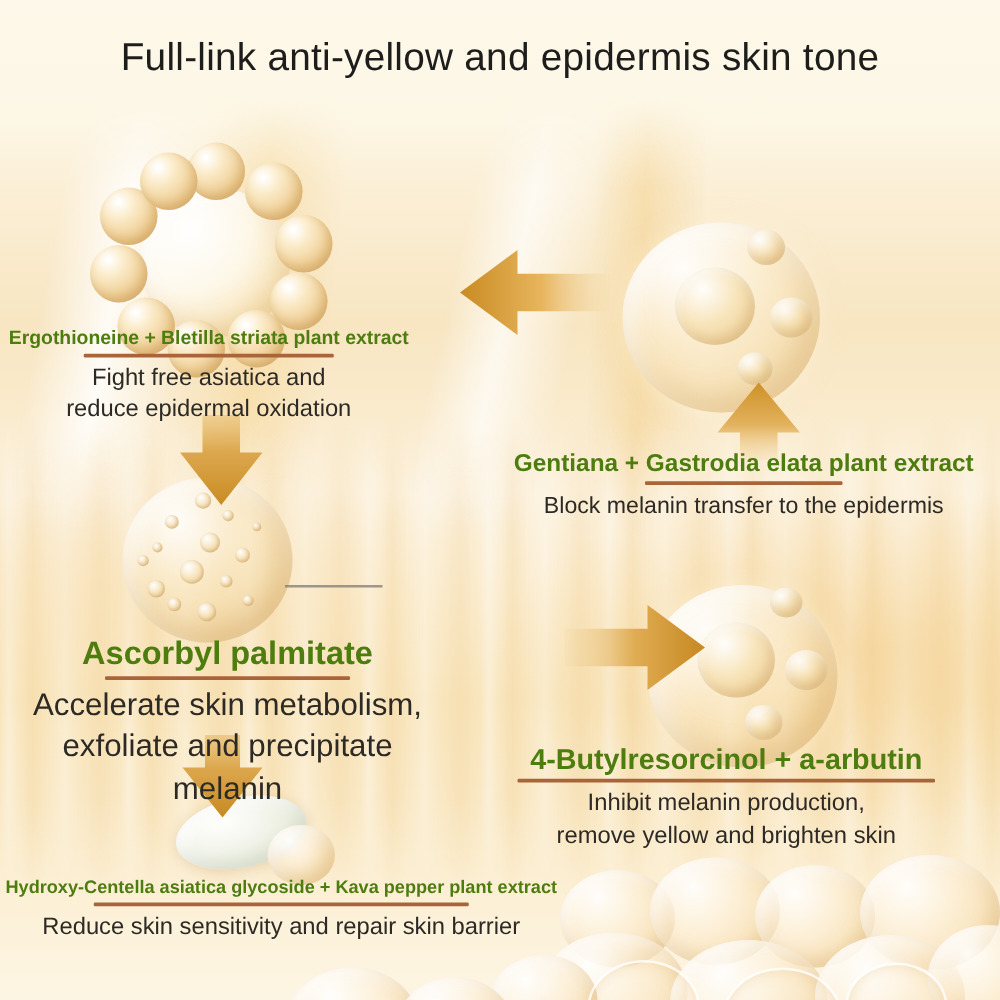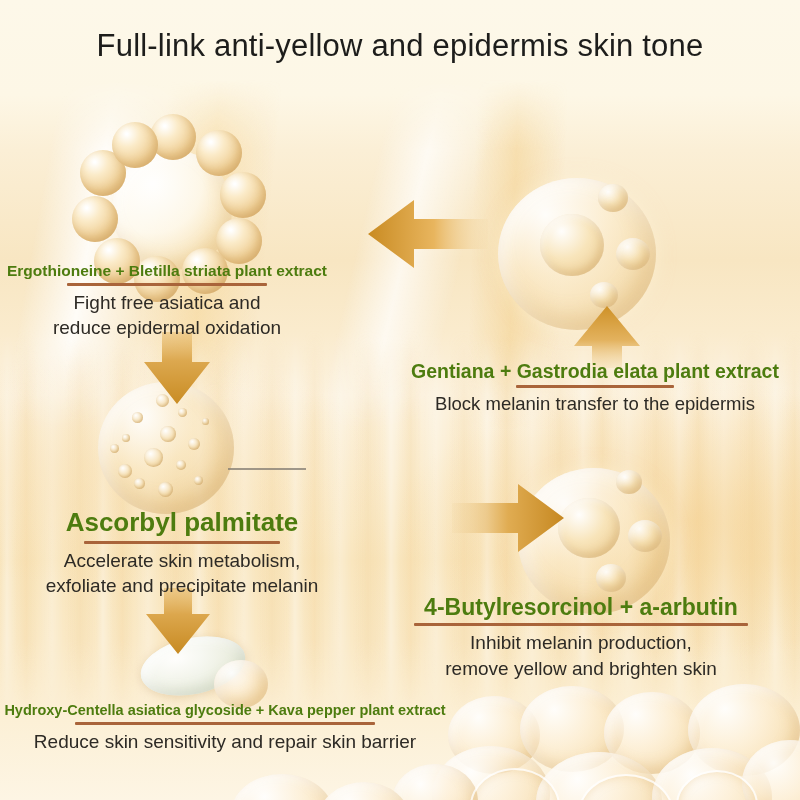--- a/index.html
+++ b/index.html
@@ -346,21 +346,21 @@
 
   <div class="block c" style="left:392px; top:360px; width:406px;">
     <div class="head" style="font-size:19.5px;">Gentiana + Gastrodia elata plant extract</div>
     <div class="rule" style="width:158px;"></div>
     <div class="sub" style="font-size:18.5px;">Block melanin transfer to the epidermis</div>
   </div>
 
   <div class="block c" style="left:0px; top:508px; width:340px;margin-left:12px;">
     <div class="head" style="font-size:26px;">Ascorbyl palmitate</div>
     <div class="rule" style="width:196px;"></div>
-    <div class="sub" style="font-size:19px;">Accelerate skin metabolism,
+    <div class="sub" style="font-size:25px;">Accelerate skin metabolism,
 exfoliate and precipitate melanin</div>
   </div>
 
   <div class="block c" style="left:384px; top:594px; width:394px;">
     <div class="head" style="font-size:23px;">4-Butylresorcinol + a-arbutin</div>
     <div class="rule" style="width:334px;"></div>
     <div class="sub" style="font-size:19px;">Inhibit melanin production,
 remove yellow and brighten skin</div>
   </div>
 

